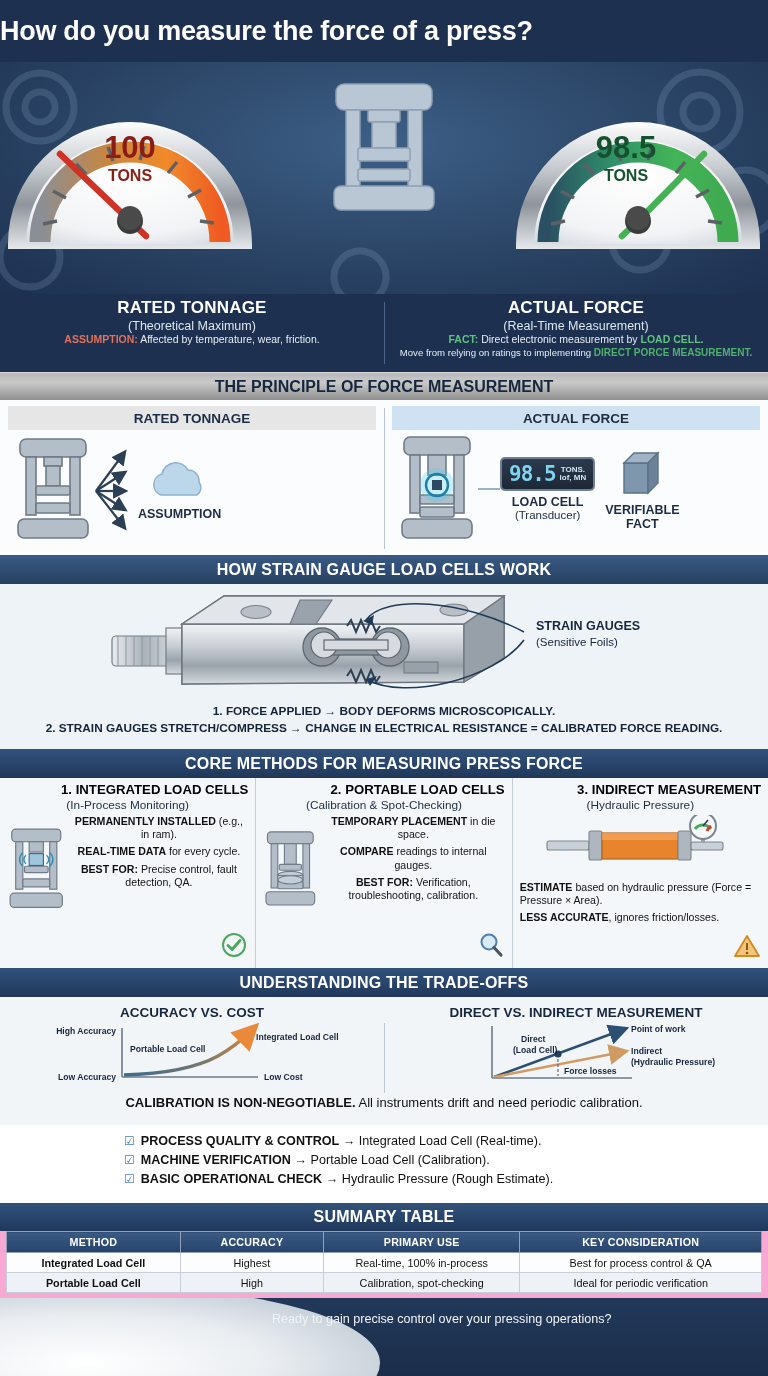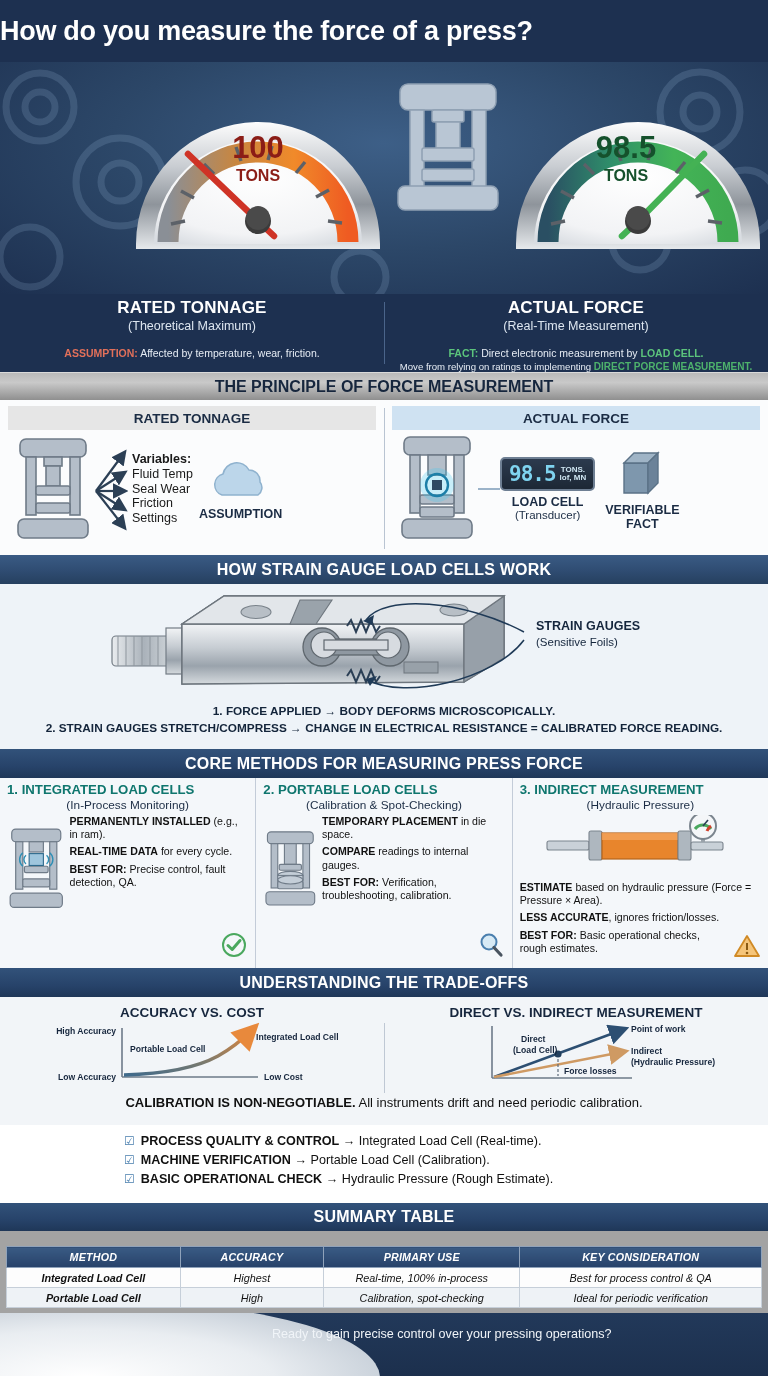--- a/index.html
+++ b/index.html
@@ -22,39 +22,39 @@
   }
 
   
   .hero {
     height: 232px; position: relative; overflow: hidden;
     background: radial-gradient(ellipse at 50% 40%, #3a5a80 0%, #2a4straighten 1%, #27405f 45%, #1d3050 100%);
     background: radial-gradient(ellipse at 50% 35%, #3d5f87 0%, #2c4768 50%, #1d3050 100%);
   }
   .gears { position: absolute; inset: 0; opacity: 0.17; }
   .hero-inner { position: relative; display: flex; align-items: flex-start;
-    justify-content: flex-end; height: 100%; }
+    justify-content: space-between; height: 100%; }
   .gauge-wrap { position: relative; width: 260px; height: 175px; margin-top: 12px; }
   .press-icon { width: 120px; margin-top: 14px; }
 
   .gauge {
     position: absolute; left: 0; top: 0; width: 260px; height: 175px;
   }
 
   
   .hero-labels {
     background: #1d3050; height: 78px; display: flex; position: relative;
     padding-top: 4px;
   }
   .hl-col { flex: 1; text-align: center; padding: 0 10px; }
   .hl-divider { position: absolute; left: 50%; top: 8px; bottom: 8px;
     width: 1px; background: #4a648a; }
   .hl-title { color: #fff; font-size: 17px; font-weight: bold; letter-spacing: 0.2px; }
   .hl-sub { color: #dde6f0; font-size: 12.5px; margin-top: 1px; }
-  .hl-note { font-size: 10.5px; margin-top: 14px; color: #e6ecf4; line-height: 1.25; }
+  .hl-note { font-size: 10.5px; margin-top: 0; color: #e6ecf4; line-height: 1.25; }
   .kw-red { color: #e2705a; font-weight: bold; }
   .kw-green { color: #5cc47c; font-weight: bold; }
   .kw-green-sm { color: #4eb26c; font-weight: bold; font-size: 10px; }
 
   
   .sec-head-silver {
     height: 28px; display: flex; align-items: center; justify-content: center;
     background: linear-gradient(180deg,#b9b9b9 0%,#c9c9c9 35%,#a6a6a6 75%,#8f8f8f 100%);
     color: #16263d; font-size: 16px; font-weight: bold;
     border-top: 1px solid #d9d9d9;
@@ -97,24 +97,24 @@
   .strain { background: #eef3f8; height: 165px; position: relative;
     display: flex; flex-direction: column; align-items: center; }
   .strain-steps { font-size: 11.8px; color: #13243a; text-align: center;
     line-height: 1.45; font-weight: bold; margin-top: 1px; }
   .sg-label { font-size: 12.5px; font-weight: bold; color: #14253c; }
 
   
   .methods { display: flex; height: 190px; background: #f4f7fa; }
   .m-col { flex: 1; padding: 5px 7px; position: relative; }
   .m-col + .m-col { border-left: 1px solid #c3ccd8; }
-  .m-title { font-size: 13.2px; font-weight: bold; color: #0f766e; text-align: left;
+  .m-title { font-size: 13.2px; font-weight: bold; color: #000000; text-align: right;
     line-height: 1.1; }
   .m-sub { font-size: 11.8px; color: #1b2c44; text-align: center; margin-bottom: 3px; }
-  .m-body { display: flex; gap: 4px; }
+  .m-body { display: flex; gap: 4px; text-align: center; }
   .m-text { font-size: 10.6px; color: #111; line-height: 1.26; }
   .m-text p { margin-bottom: 4px; }
   .m-text b { font-weight: bold; }
   .m-badge { position: absolute; right: 8px; bottom: 6px; }
 
   
   .tradeoffs { background: #f2f5f8; height: 128px; position: relative; }
   .to-row { display: flex; height: 96px; }
   .to-col { flex: 1; position: relative; padding-top: 8px; }
   .to-title { text-align: center; font-size: 13.5px; font-weight: bold; color: #16263d; }
@@ -126,21 +126,21 @@
 
   
   .choice { background: #ffffff; height: 78px; padding: 7px 0 0 0; }
   .choice ul { list-style: none; width: 520px; margin: 0 auto; }
   .choice li { font-size: 12.6px; color: #111; line-height: 1.52;
     display: flex; align-items: baseline; gap: 6px; }
   .choice li b { font-weight: bold; }
   .chk { color: #4a7fae; font-size: 12px; }
 
   
-  .sumwrap { background: #a3a3a3; padding: 15px 6px 5px 6px; font-style: italic; }
+  .sumwrap { background: #f9a8d4; padding: 0 6px 5px 6px; }
   table { width: 100%; border-collapse: collapse; }
   th {
     background: linear-gradient(180deg,#3a5b84,#27426a);
     color: #fff; font-size: 10.7px; font-weight: bold; padding: 4px 2px;
     border: 1px solid #8fa2ba; letter-spacing: 0.2px;
   }
   td { font-size: 10.8px; color: #111; padding: 3.5px 4px; text-align: center;
     border: 1px solid #c6cfd9; background: #fdfdfd; }
   tr:nth-child(even) td { background: #eef2f6; }
   td.method { font-weight: bold; }
@@ -340,27 +340,20 @@
               </marker>
             </defs>
           <g stroke="#2b3f55" stroke-width="2.2" marker-end="url(#ah)" fill="none">
             <line x1="2" y1="52" x2="30" y2="14"></line>
             <line x1="2" y1="52" x2="30" y2="34"></line>
             <line x1="2" y1="52" x2="30" y2="52"></line>
             <line x1="2" y1="52" x2="30" y2="70"></line>
             <line x1="2" y1="52" x2="30" y2="88"></line>
           </g>
         </svg>
-        <div class="var-list">
-          <div><b>Variables:</b></div>
-          <div>Fluid Temp</div>
-          <div>Seal Wear</div>
-          <div>Friction</div>
-          <div>Settings</div>
-        </div>
         <div style="margin-left:6px;text-align:center;">
           <svg width="66" height="44" viewBox="0 0 66 44">
             <path d="M14,38 a11,11 0 0 1 1,-21 a14,14 0 0 1 26,-4 a11,11 0 0 1 11,12 a9,9 0 0 1 -2,13 z" fill="#bcd6ea" stroke="#8fb2ce" stroke-width="1.5"></path>
           </svg>
           <div class="assumption-lbl">ASSUMPTION</div>
         </div>
       </div>
     </div>
 
     <div class="pr-col">
@@ -571,21 +564,20 @@
           <line x1="158" y1="27" x2="158" y2="14" stroke="#9aa3ab" stroke-width="4"></line>
           <circle cx="158" cy="11" r="13" fill="#f4f6f8" stroke="#7b858e" stroke-width="2"></circle>
           <path d="M150,14 A10,10 0 0 1 166,14" fill="none" stroke="#4aa85e" stroke-width="3"></path>
           <path d="M162,16 A10,10 0 0 1 166,11" fill="none" stroke="#d0402c" stroke-width="3"></path>
           <line x1="158" y1="11" x2="163" y2="5" stroke="#2b3f55" stroke-width="1.6"></line>
         </svg>
       </div>
       <div class="m-text">
         <p><b>ESTIMATE</b><span> based on hydraulic pressure (Force = Pressure × Area).</span></p>
         <p><b>LESS ACCURATE</b><span>, ignores friction/losses.</span></p>
-        <p style="width:84%;"><b>BEST FOR:</b><span> Basic operational checks, rough estimates.</span></p>
       </div>
       <div class="m-badge">
         <svg width="26" height="24" viewBox="0 0 26 24">
           <path d="M13,2 L25,22 L1,22 Z" fill="#f5c57a" stroke="#d08a25" stroke-width="1.8" stroke-linejoin="round"></path>
           <line x1="13" y1="9" x2="13" y2="16" stroke="#8a5a12" stroke-width="2"></line>
           <circle cx="13" cy="19" r="1.3" fill="#8a5a12"></circle>
         </svg>
       </div>
     </div>
   </div>

